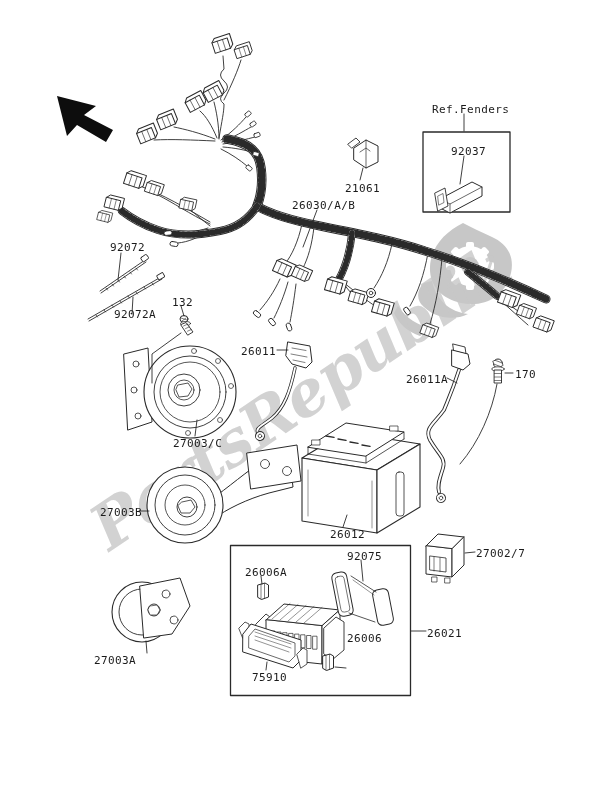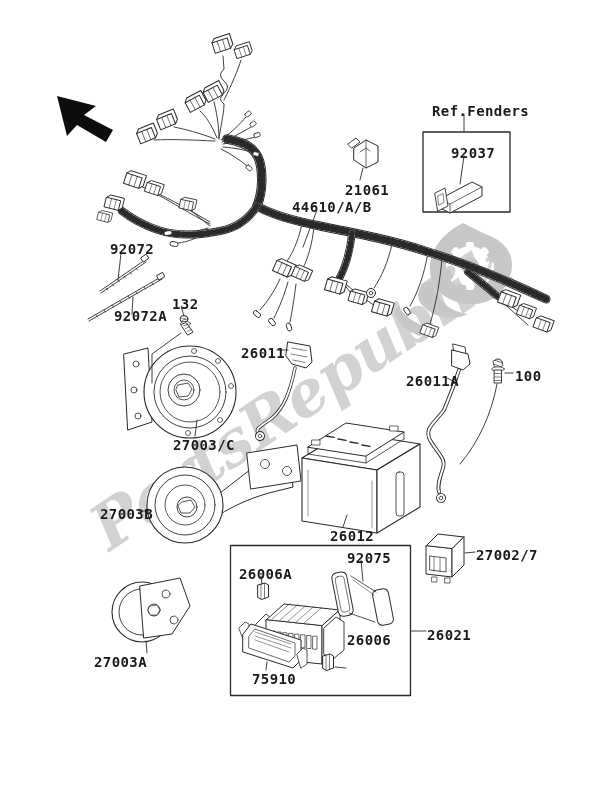--- a/index.html
+++ b/index.html
@@ -22,25 +22,24 @@
     transform:rotate(-34deg);
     transform-origin:center;
     opacity:.8;
   }
   
   .art{position:absolute;left:0;top:0;z-index:2;}
   
   .labels{position:absolute;inset:0;z-index:3;}
   .lbl{
     position:absolute;
-    font-size:14px;
+    font-size:11px;
     letter-spacing:.4px;
     color:#1a1a1a;
     white-space:nowrap;
-    font-weight:bold;
   }
 </style>
 </head>
 <body>
 
 <div class="stage">
 
   <div class="watermark">
     <svg width="600" height="785">
       <g fill="#c7c7c7">
@@ -372,31 +371,31 @@
       <path d="M266,670 L267,662"></path>
       <path d="M335,667 L346,668"></path>
       <path d="M147,653 L146,641"></path>
     </g>
   </svg>
 
   <div class="labels">
     <span class="lbl" style="left:110px;top:241px">92072</span>
     <span class="lbl" style="left:114px;top:308px">92072A</span>
     <span class="lbl" style="left:172px;top:296px">132</span>
-    <span class="lbl" style="left:292px;top:199px">44610/A/B</span>
+    <span class="lbl" style="left:292px;top:199px">26030/A/B</span>
     <span class="lbl" style="left:345px;top:182px">21061</span>
     <span class="lbl" style="left:432px;top:103px">Ref.Fenders</span>
     <span class="lbl" style="left:451px;top:145px">92037</span>
     <span class="lbl" style="left:241px;top:345px">26011</span>
     <span class="lbl" style="left:406px;top:373px">26011A</span>
-    <span class="lbl" style="left:515px;top:368px">100</span>
+    <span class="lbl" style="left:515px;top:368px">170</span>
     <span class="lbl" style="left:173px;top:437px">27003/C</span>
     <span class="lbl" style="left:100px;top:506px">27003B</span>
     <span class="lbl" style="left:330px;top:528px">26012</span>
     <span class="lbl" style="left:347px;top:550px">92075</span>
     <span class="lbl" style="left:476px;top:547px">27002/7</span>
-    <span class="lbl" style="left:239px;top:566px">26006A</span>
+    <span class="lbl" style="left:245px;top:566px">26006A</span>
     <span class="lbl" style="left:427px;top:627px">26021</span>
     <span class="lbl" style="left:252px;top:671px">75910</span>
     <span class="lbl" style="left:347px;top:632px">26006</span>
     <span class="lbl" style="left:94px;top:654px">27003A</span>
   </div>
 </div>
 
 </body></html>

